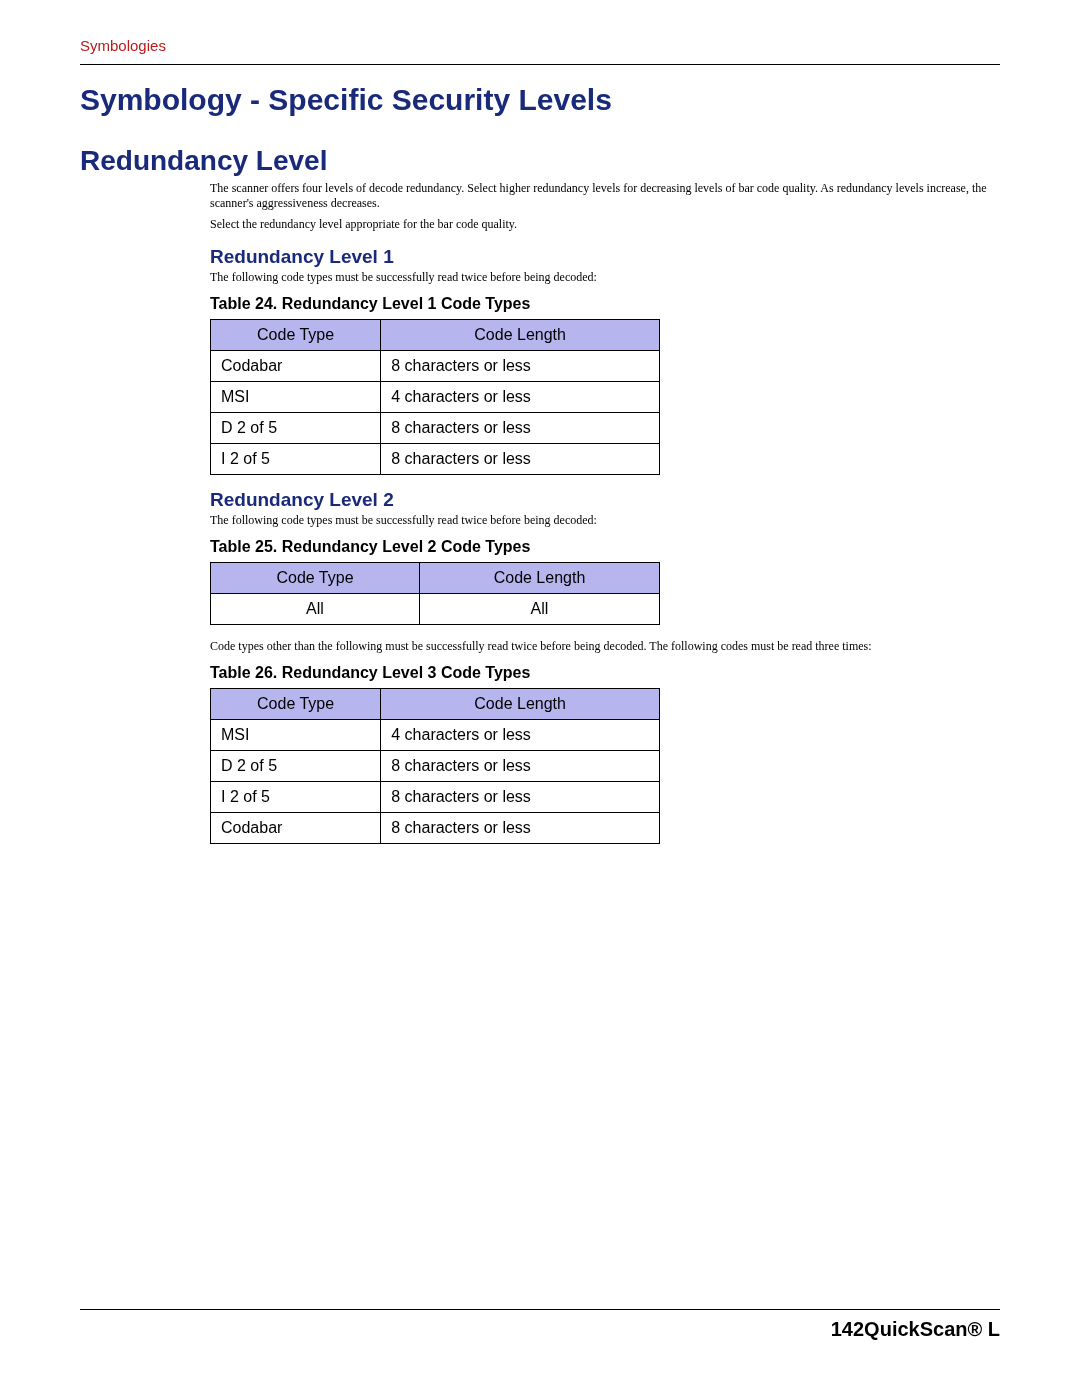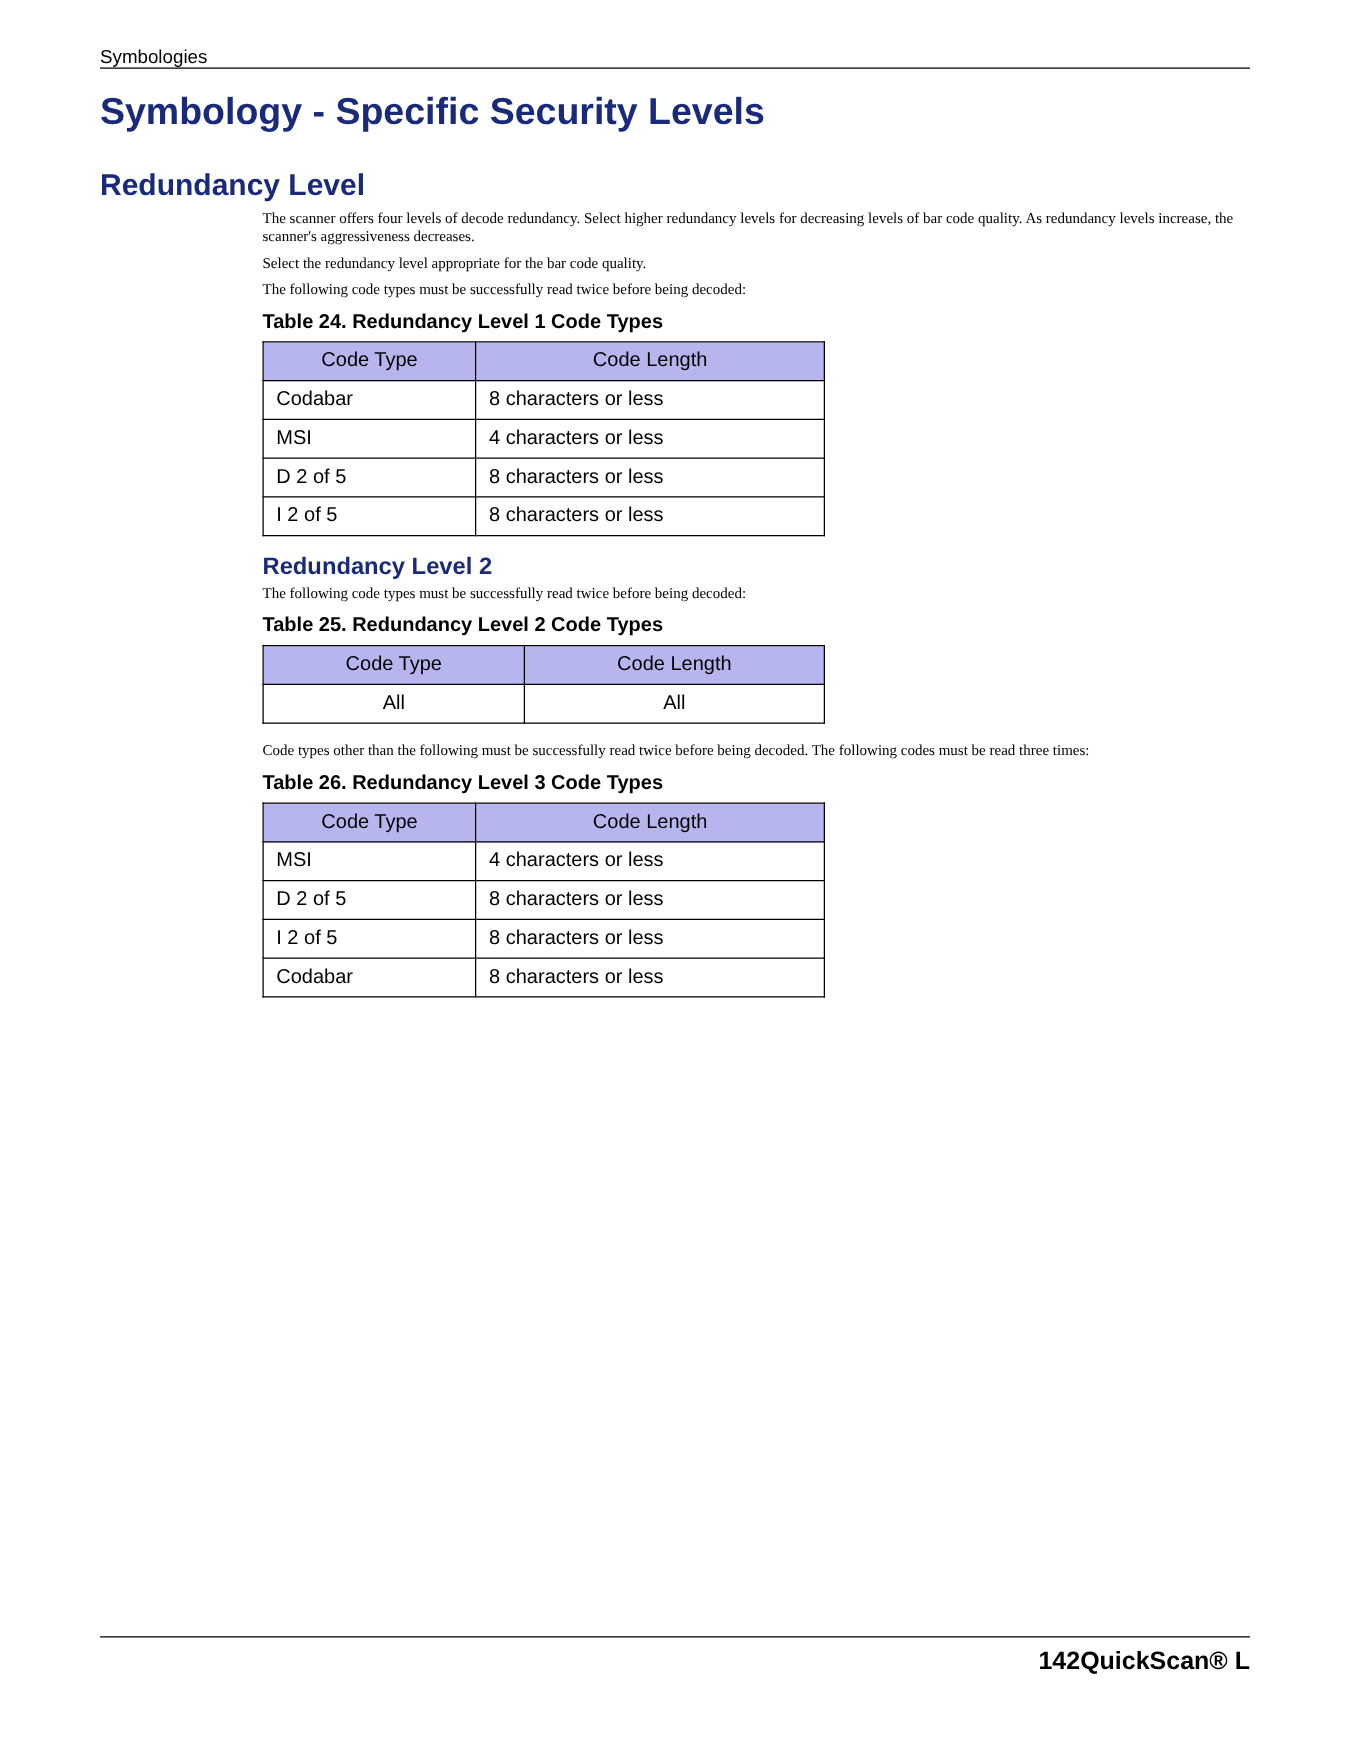--- a/index.html
+++ b/index.html
@@ -10,38 +10,39 @@
     font-family: Georgia, 'Times New Roman', serif;
     color: #000;
     position: relative;
   }
   .page {
     padding: 37px 80px 0 80px;
   }
   .running-header {
     font-family: Arial, Helvetica, sans-serif;
     font-size: 15px;
-    color: #000000;
+    color: #b91c1c;
+    margin-bottom: 10px;
   }
   .rule-top {
     border: none;
     border-top: 1px solid #000;
     margin-bottom: 18px;
   }
   .h1 {
     font-family: Arial, Helvetica, sans-serif;
     font-weight: bold;
     font-size: 30px;
     color: #1a2a7a;
     margin-bottom: 28px;
   }
   .h2 {
     font-family: Arial, Helvetica, sans-serif;
     font-weight: bold;
-    font-size: 24px;
+    font-size: 28px;
     color: #1a2a7a;
     margin-bottom: 4px;
   }
   .h3 {
     font-family: Arial, Helvetica, sans-serif;
     font-weight: bold;
     font-size: 19px;
     color: #1a2a7a;
     margin-bottom: 2px;
   }
@@ -108,20 +109,21 @@
   <hr class="rule-top">
 
   <div class="h1">Symbology - Specific Security Levels</div>
 
   <div class="h2">Redundancy Level</div>
 
   <div class="indent">
     <p class="body-text">The scanner offers four levels of decode redundancy. Select higher redundancy levels for decreasing levels of bar code quality. As redundancy levels increase, the scanner's aggressiveness decreases.</p>
     <p class="body-text">Select the redundancy level appropriate for the bar code quality.</p>
 
+    <div class="h3 section-gap">Redundancy Level 1</div>
     <p class="body-text">The following code types must be successfully read twice before being decoded:</p>
     <div class="table-caption">Table 24. Redundancy Level 1 Code Types</div>
     <table>
       <tbody>
           <tr>
         <th>Code Type</th>
         <th>Code Length</th>
       </tr>
       <tr>
         <td>Codabar</td>

